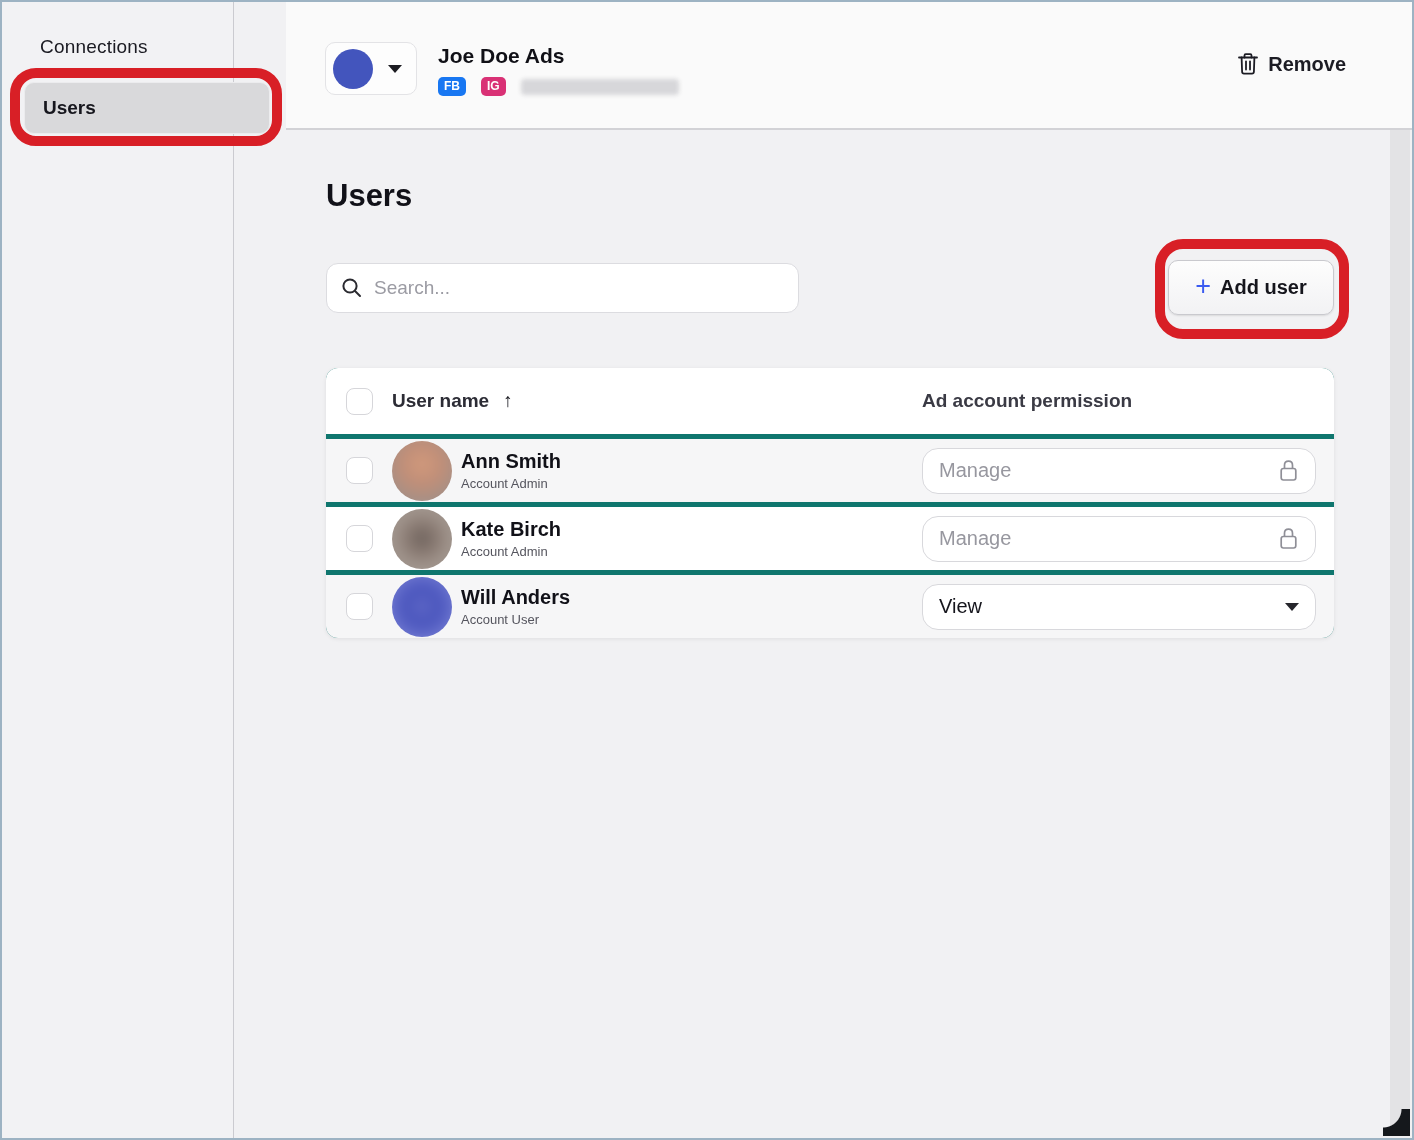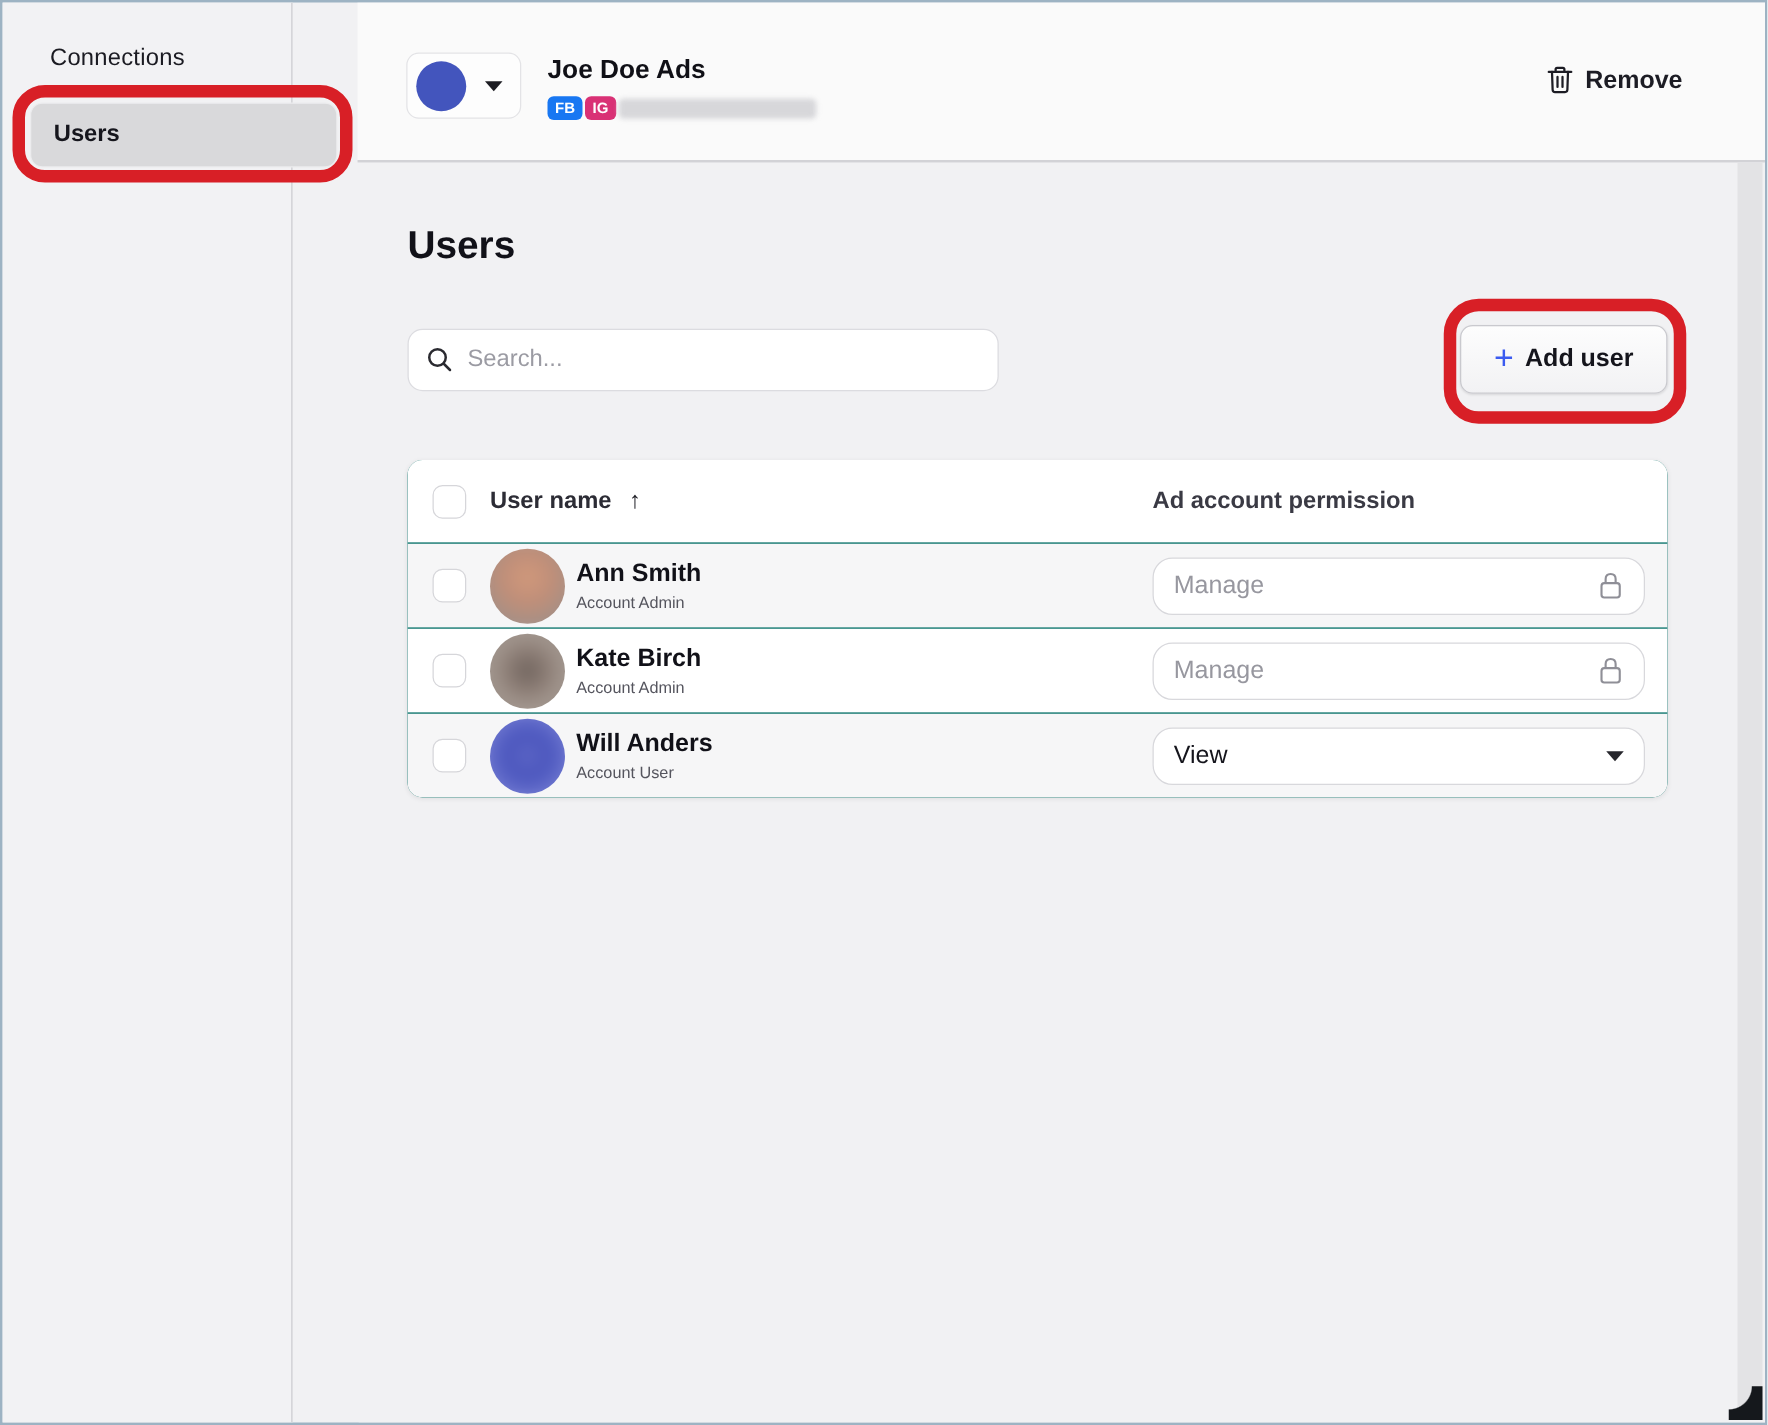--- a/index.html
+++ b/index.html
@@ -42,21 +42,21 @@
     display:flex; align-items:center; justify-content:space-between;
     padding:0 14px 0 7px; cursor:pointer;
   }
   .avatar-circle { width:40px; height:40px; border-radius:50%; background:#4355bd; }
   .caret-down {
     width:0; height:0; border-left:7px solid transparent; border-right:7px solid transparent;
     border-top:8px solid #1c1c22;
   }
   .account-block { position:absolute; left:152px; top:42px; }
   .account-name { font-size:21px; font-weight:bold; color:#101016; }
-  .badges-row { display:flex; align-items:center; gap:2px; margin-top:9px; }
+  .badges-row { display:flex; align-items:center; gap:15px; margin-top:9px; }
   .badge {
     font-size:12px; font-weight:bold; color:#fff; border-radius:5px;
     padding:3px 6px 4px; line-height:1;
   }
   .badge-fb { background:#1877F2; }
   .badge-ig { background:#D93175; }
   .redacted-bar {
     width:158px; height:16px; border-radius:4px; background:#d7d7da; filter:blur(2px);
   }
   .remove-btn {
@@ -94,21 +94,21 @@
   }
 
   
   .users-table {
     position:absolute; left:39px; top:222px; width:1008px;
     background:#0f766e; border-radius:12px; box-shadow:0 1px 4px rgba(0,0,0,.08);
     overflow:hidden;
     margin-top:14px;
   }
   .t-header { height:66px; display:flex; align-items:center; background:#fff; }
-  .t-row { height:68px; display:flex; align-items:center; border-top:1px solid #0f766e; }
+  .t-row { height:68px; display:flex; align-items:center; border-top:5px solid #0f766e; }
   .t-row.odd { background:#f6f6f7; }
   .t-row.even { background:#fff; }
 
   .cb-cell { width:66px; display:flex; justify-content:center; }
   .checkbox {
     width:27px; height:27px; border:1.5px solid #d6d6da; border-radius:8px; background:#fff;
     cursor:pointer;
   }
   .col-name-header { display:flex; align-items:center; gap:14px; font-size:19px; font-weight:bold; color:#2c2c35; }
   .sort-arrow { font-size:19px; font-weight:400; color:#1b1b22; }

